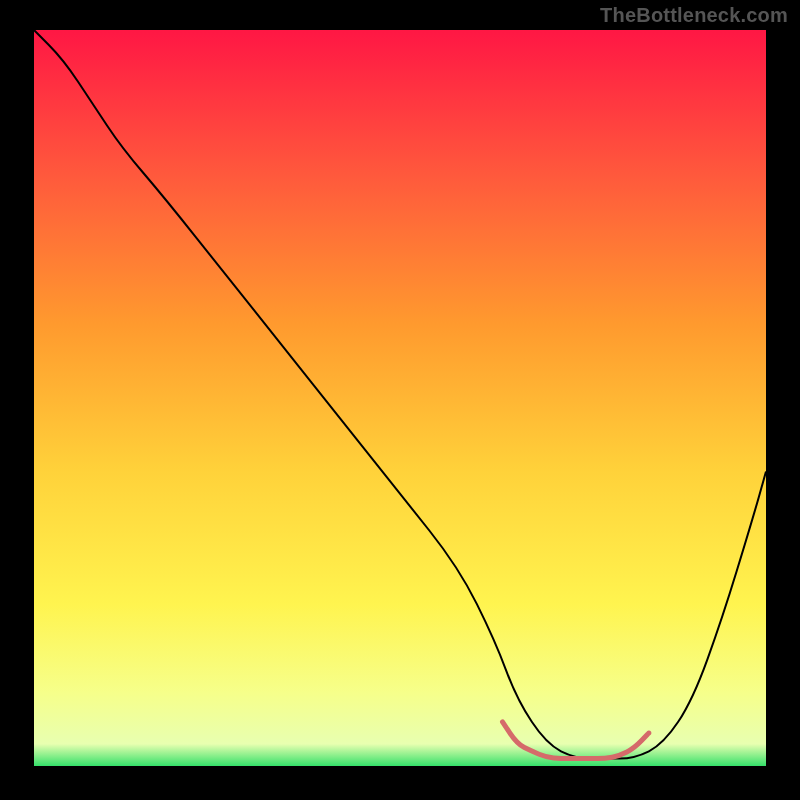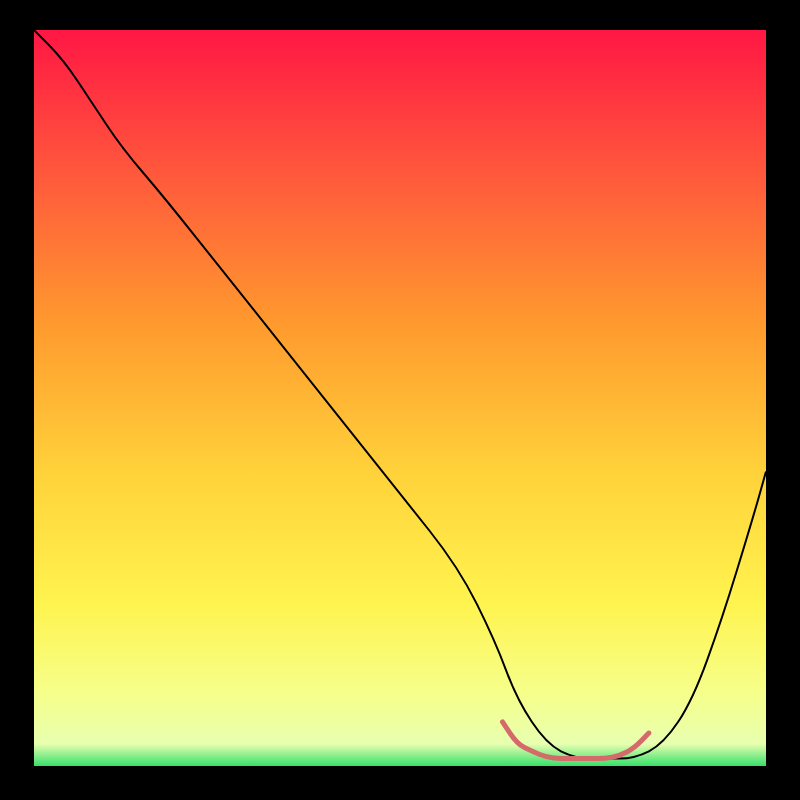--- a/index.html
+++ b/index.html
@@ -37,20 +37,21 @@
     display: block;
     width: 100%;
     height: 100%;
   }
 </style>
 </head>
 <body>
 
 <div class="stage">
 
+  <div class="watermark">TheBottleneck.com</div>
 
   <div class="plot-wrap">
     <svg viewBox="0 0 732 736" preserveAspectRatio="none">
       <defs>
         <linearGradient id="bg-grad" x1="0" y1="0" x2="0" y2="1">
 
         <stop offset="0%" stop-color="#ff1744"></stop>
             <stop offset="20%" stop-color="#ff5a3c"></stop>
             <stop offset="40%" stop-color="#ff9a2e"></stop>
             <stop offset="60%" stop-color="#ffd23a"></stop>

